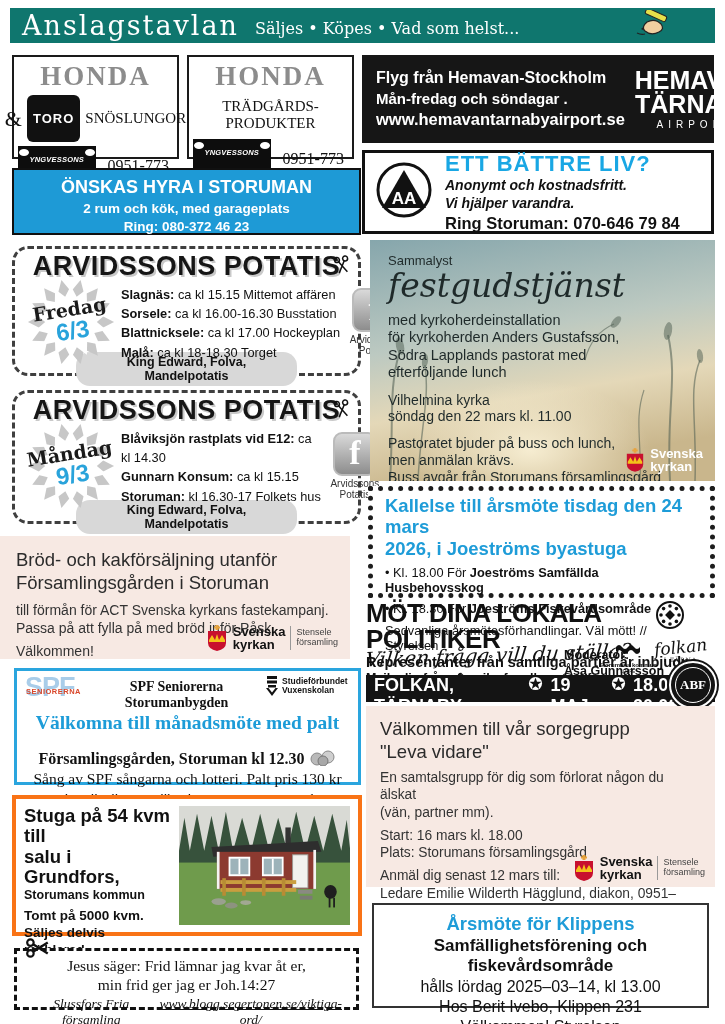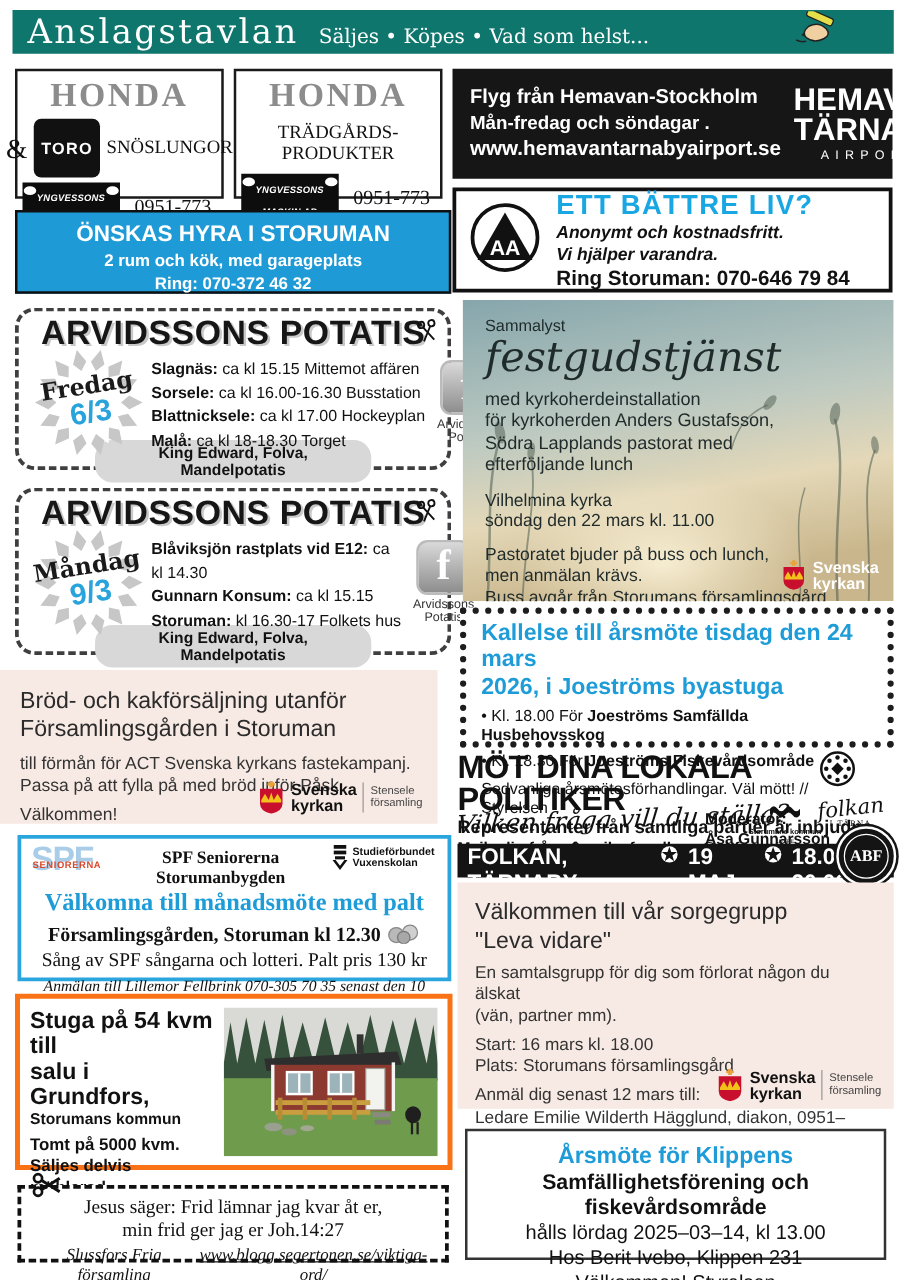--- a/index.html
+++ b/index.html
@@ -94,21 +94,21 @@
   
   .spf{left:14px;top:668px;width:347px;height:117px;border:3px solid #2aa5de;background:#fff;padding:4px 8px;}
   .spf .toprow{display:flex;align-items:flex-start;}
   .spflogo{position:relative;width:64px;height:26px;flex:none;}
   .spflogo .big{font-weight:800;font-size:27px;letter-spacing:-1px;color:#a9cde9;line-height:.9;}
   .spflogo .red{position:absolute;left:1px;top:12px;font-size:7.5px;font-weight:800;color:#d9472b;letter-spacing:.5px;}
   .spf .org{flex:1;text-align:center;font-family:"Liberation Serif",serif;font-weight:700;font-size:14px;padding-top:4px;}
   .svlogo{width:86px;flex:none;display:flex;align-items:center;gap:2px;}
   .svlogo .t{font-size:8.5px;font-weight:800;line-height:1.05;}
   .spf .h{color:#1d9cd8;font-family:"Liberation Serif",serif;font-weight:700;font-size:19.5px;text-align:center;margin-top:1px;}
-  .spf .l1{font-family:"Liberation Serif",serif;font-weight:700;font-size:16px;text-align:center;margin-top:5px;}
+  .spf .l1{font-family:"Liberation Serif",serif;font-weight:700;font-size:16px;text-align:center;margin-top:16px;}
   .spf .l2{font-family:"Liberation Serif",serif;font-size:15.5px;text-align:center;margin-top:2px;}
   .spf .nt{font-family:"Liberation Serif",serif;font-style:italic;font-size:12.5px;text-align:center;margin-top:4px;}
 
   
   .stuga{left:12px;top:795px;width:350px;height:141px;border:4px solid #f97316;background:#fff;
          display:flex;gap:8px;padding:7px 8px;}
   .stuga .tx{width:45%;flex:none;}
   .stuga .t1{font-weight:800;font-size:18.5px;line-height:1.1;}
   .stuga .t2{font-weight:800;font-size:12.5px;margin-top:1px;}
   .stuga .t3{font-weight:700;font-size:13.5px;margin-top:6px;line-height:1.25;}
@@ -255,21 +255,21 @@
       <div class="h">ETT BÄTTRE LIV?</div>
       <div class="i">Anonymt och kostnadsfritt.</div>
       <div class="i">Vi hjälper varandra.</div>
       <div class="p">Ring Storuman: 070-646 79 84</div>
     </div>
   </div>
 
   <div class="box onskas">
     <div class="h">ÖNSKAS HYRA I STORUMAN</div>
     <div class="l">2 rum och kök, med garageplats</div>
-    <div class="l">Ring: 070-372 46 32</div>
+    <div class="l">Ring: 080-372 46 23</div>
   </div>
 
   <div class="box coupon" style="left:12px;top:246px;width:349px;height:130px;">
     <div class="title">
       <span>ARVIDSSONS POTATIS</span>
       <span class="scis">
         <svg width="20" height="24" viewBox="0 0 24 24" style="transform:rotate(80deg);">
           <circle cx="5" cy="7" r="3" fill="none" stroke="#111" stroke-width="1.8"></circle>
           <circle cx="5" cy="17" r="3" fill="none" stroke="#111" stroke-width="1.8"></circle>
           <path d="M7.5 8.5 L21 17 M7.5 15.5 L21 7" stroke="#111" stroke-width="1.8"></path>

